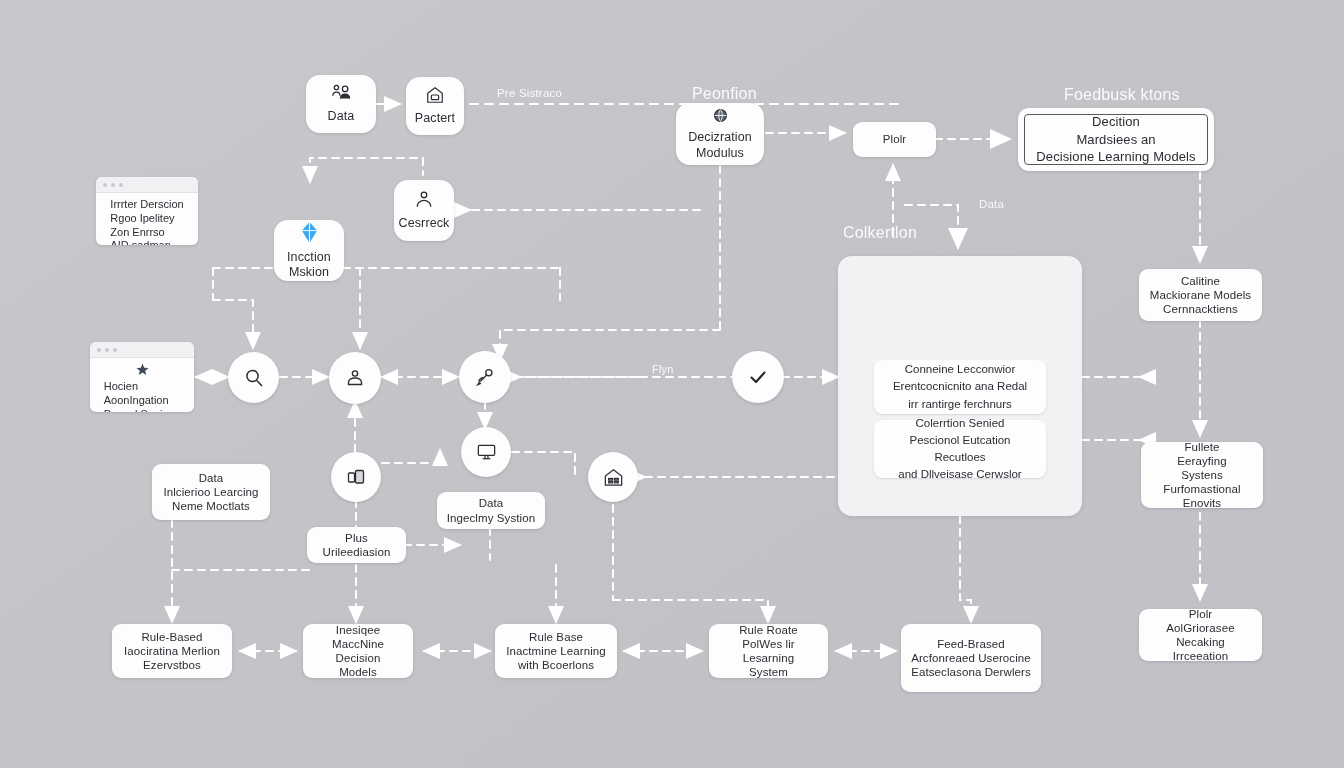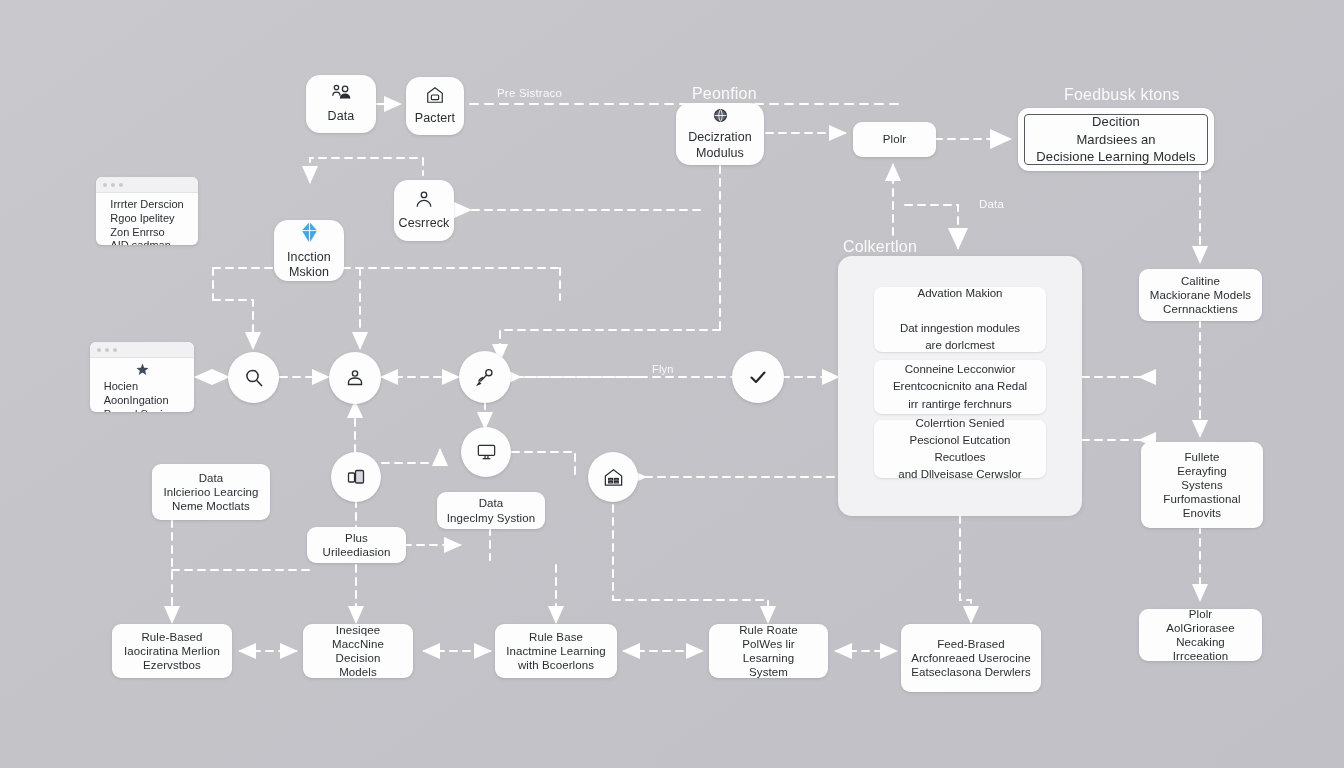--- a/index.html
+++ b/index.html
@@ -391,29 +391,23 @@
   <div class="circ" style="left:732px; top:351px; width:52px; height:52px;">
     <span style="line-height:0;">
       <svg width="24" height="24" viewBox="0 0 24 24" fill="none" stroke="#23262c" stroke-width="2.1" stroke-linecap="round" stroke-linejoin="round">
         <path d="M5.5 12.5 L10 17 L18.5 7.5"></path>
       </svg>
     </span>
   </div>
 
   <div class="edge-label" style="left:652px; top:363px; font-size:11px;">Flyn</div>
 
-  <div class="node-caption" style="left:843px; top:224px;margin-top:14px;">Colkertlon</div>
+  <div class="node-caption" style="left:843px; top:224px;">Colkertlon</div>
 
   <div class="group" style="left:838px; top:256px; width:244px; height:260px;">
-    <div class="inner-card" style="left:36px; top:31px; width:172px; height:65px;">
-      <span class="lbl">Advation Makion
-
-Dat inngestion modules
-are dorlcmest</span>
-    </div>
     <div class="inner-card" style="left:36px; top:104px; width:172px; height:54px;">
       <span class="lbl">Conneine Lecconwior
 Erentcocnicnito ana Redal
 irr rantirge ferchnurs</span>
     </div>
     <div class="inner-card" style="left:36px; top:164px; width:172px; height:58px;">
       <span class="lbl">Colerrtion Senied
 Pescionol Eutcation Recutloes
 and Dllveisase Cerwslor</span>
     </div>
@@ -464,21 +458,21 @@
   <div class="node card" style="left:437px; top:492px; width:108px; height:37px;">
     <span class="lbl pre">Data
 Ingeclmy Systion</span>
   </div>
 
   <div class="node card" style="left:1139px; top:269px; width:123px; height:52px;">
     <span class="lbl pre">Calitine
 Mackiorane Models
 Cernnacktiens</span>
   </div>
-  <div class="node card" style="left:1141px; top:442px; width:122px; height:86px;">
+  <div class="node card" style="left:1141px; top:442px; width:122px; height:66px;">
     <span class="lbl pre">Fullete
 Eerayfing
 Systens
 Furfomastional Enovits</span>
   </div>
   <div class="node card" style="left:1139px; top:609px; width:123px; height:52px;">
     <span class="lbl pre">Plolr
 AolGriorasee Necaking
 Irrceeation</span>
   </div>

